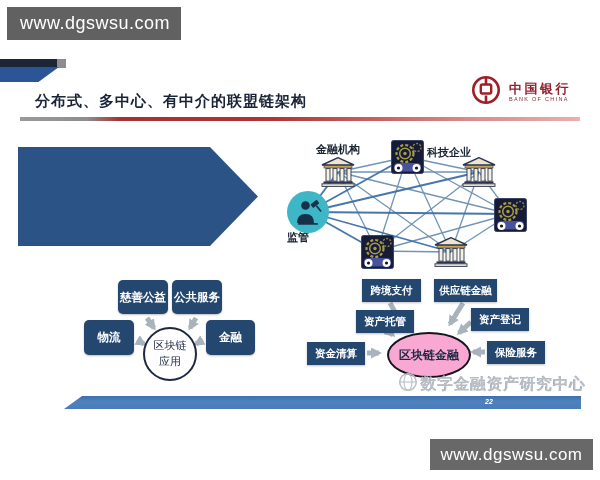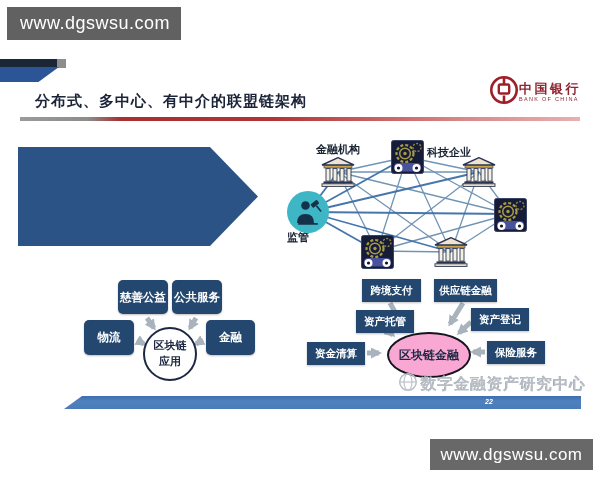--- a/index.html
+++ b/index.html
@@ -27,21 +27,21 @@
   .slide-title{
     left:35px;top:92px;width:520px;
     font-size:15px;font-weight:bold;color:#1a2338;letter-spacing:1px;
   }
   .title-underline{
     left:20px;top:117px;width:560px;height:3.5px;
     background:linear-gradient(to right,#9a9a9a 0%,#8d8d8d 12%,#a83030 18%,#b23434 45%,#d98a8a 80%,#e8b0b0 100%);
   }
 
   
-  .boc{left:489px;top:72px;width:100px;height:40px;display:flex;align-items:center;gap:0;}
+  .boc{left:471px;top:72px;width:100px;height:40px;display:flex;align-items:center;gap:8px;}
   .boc-text{display:flex;flex-direction:column;line-height:1;}
   .boc-cn{font-family:"Liberation Serif","DejaVu Serif",serif;font-weight:bold;
     color:#8e2430;font-size:13px;letter-spacing:2.5px;white-space:nowrap;}
   .boc-en{color:#8e2430;font-size:5.5px;letter-spacing:1.3px;margin-top:2.5px;}
 
   
   .callout{
     left:18px;top:147px;width:240px;height:99px;background:#2b5385;
     clip-path:polygon(0 0,80% 0,100% 50%,80% 100%,0 100%);
     color:#fff;display:flex;flex-direction:column;justify-content:center;
@@ -63,21 +63,21 @@
     display:flex;align-items:center;justify-content:center;text-align:center;
     z-index:3;box-shadow:0 1px 2px rgba(0,0,0,0.25);
   }
   .nbox.big{font-size:11.5px;}
   .nbox.small{font-size:10.5px;border-radius:0;}
 
   .hub-circle{
     left:143px;top:327px;width:50px;height:50px;border-radius:50%;
     background:#fff;border:2.5px solid #1c2742;z-index:3;
     display:flex;flex-direction:column;align-items:center;justify-content:center;
-    color:#1c2742;font-weight:bold;font-size:11px;line-height:1.45;
+    color:#1c2742;font-weight:normal;font-size:11px;line-height:1.45;
   }
   .hub-ellipse{
     left:387px;top:332px;width:80px;height:42px;border-radius:50%;
     background:#f9a8d4;border:2px solid #15151f;z-index:3;
     display:flex;align-items:center;justify-content:center;
     color:#1c2742;font-weight:bold;font-size:12px;
   }
 
   
   .center-watermark{

